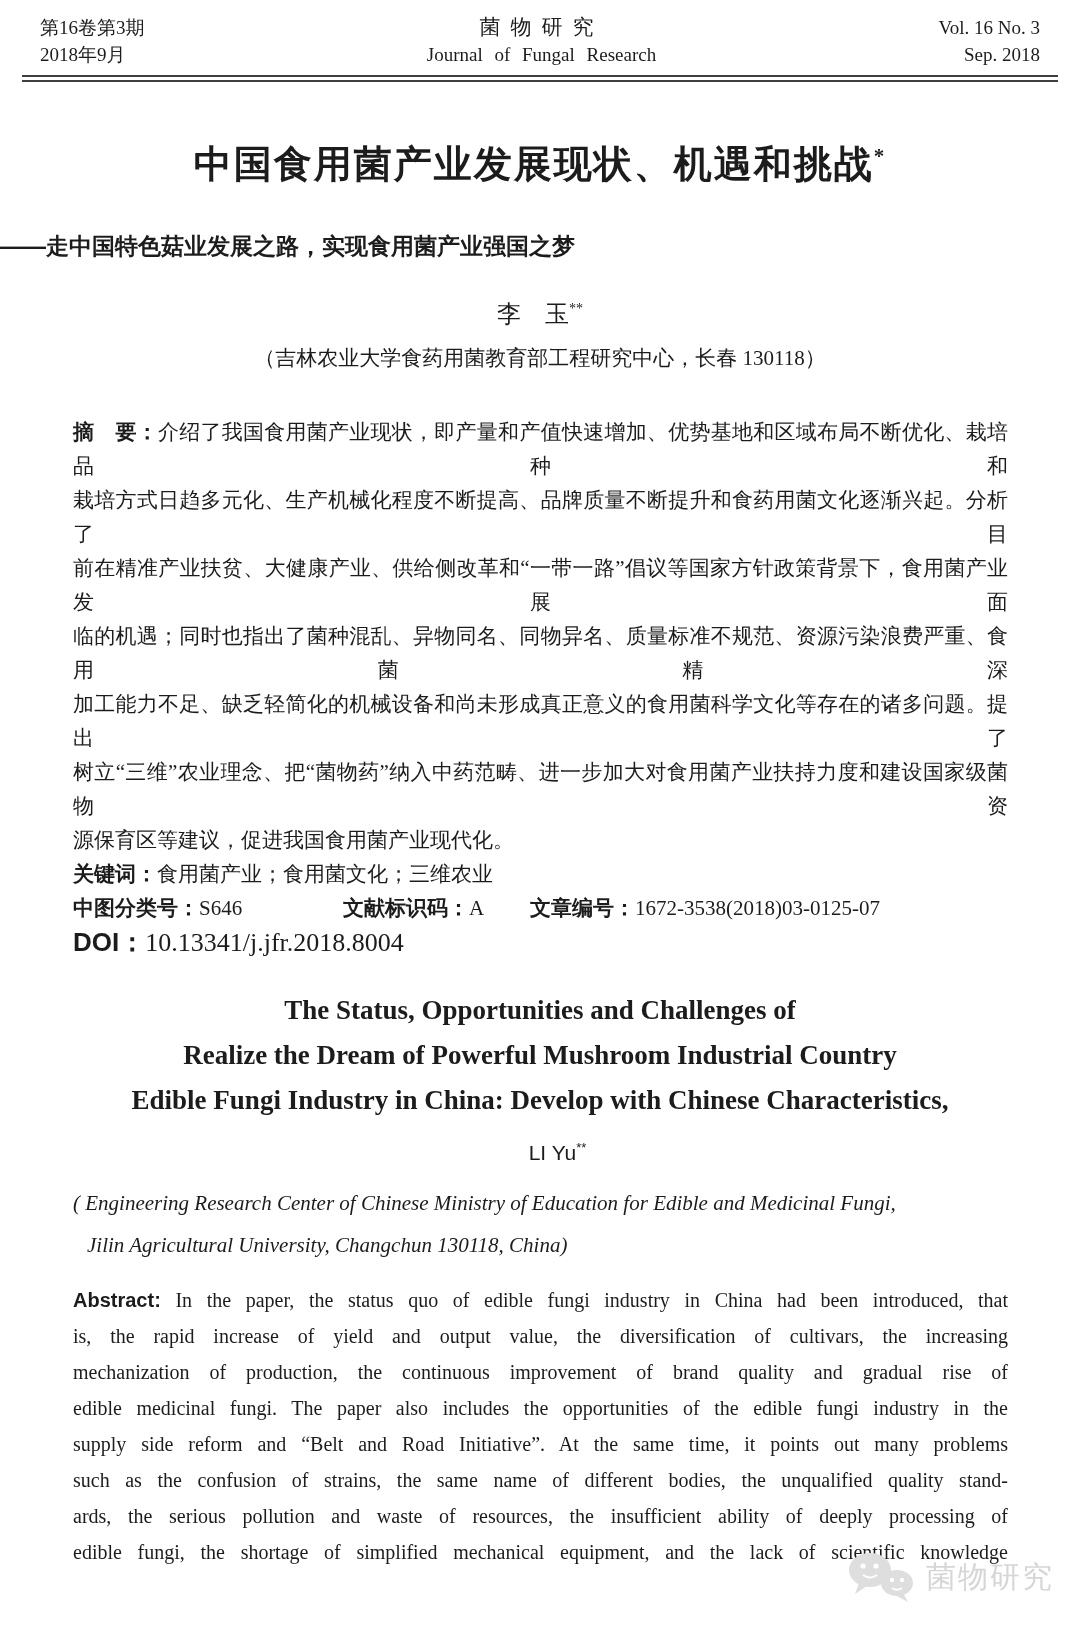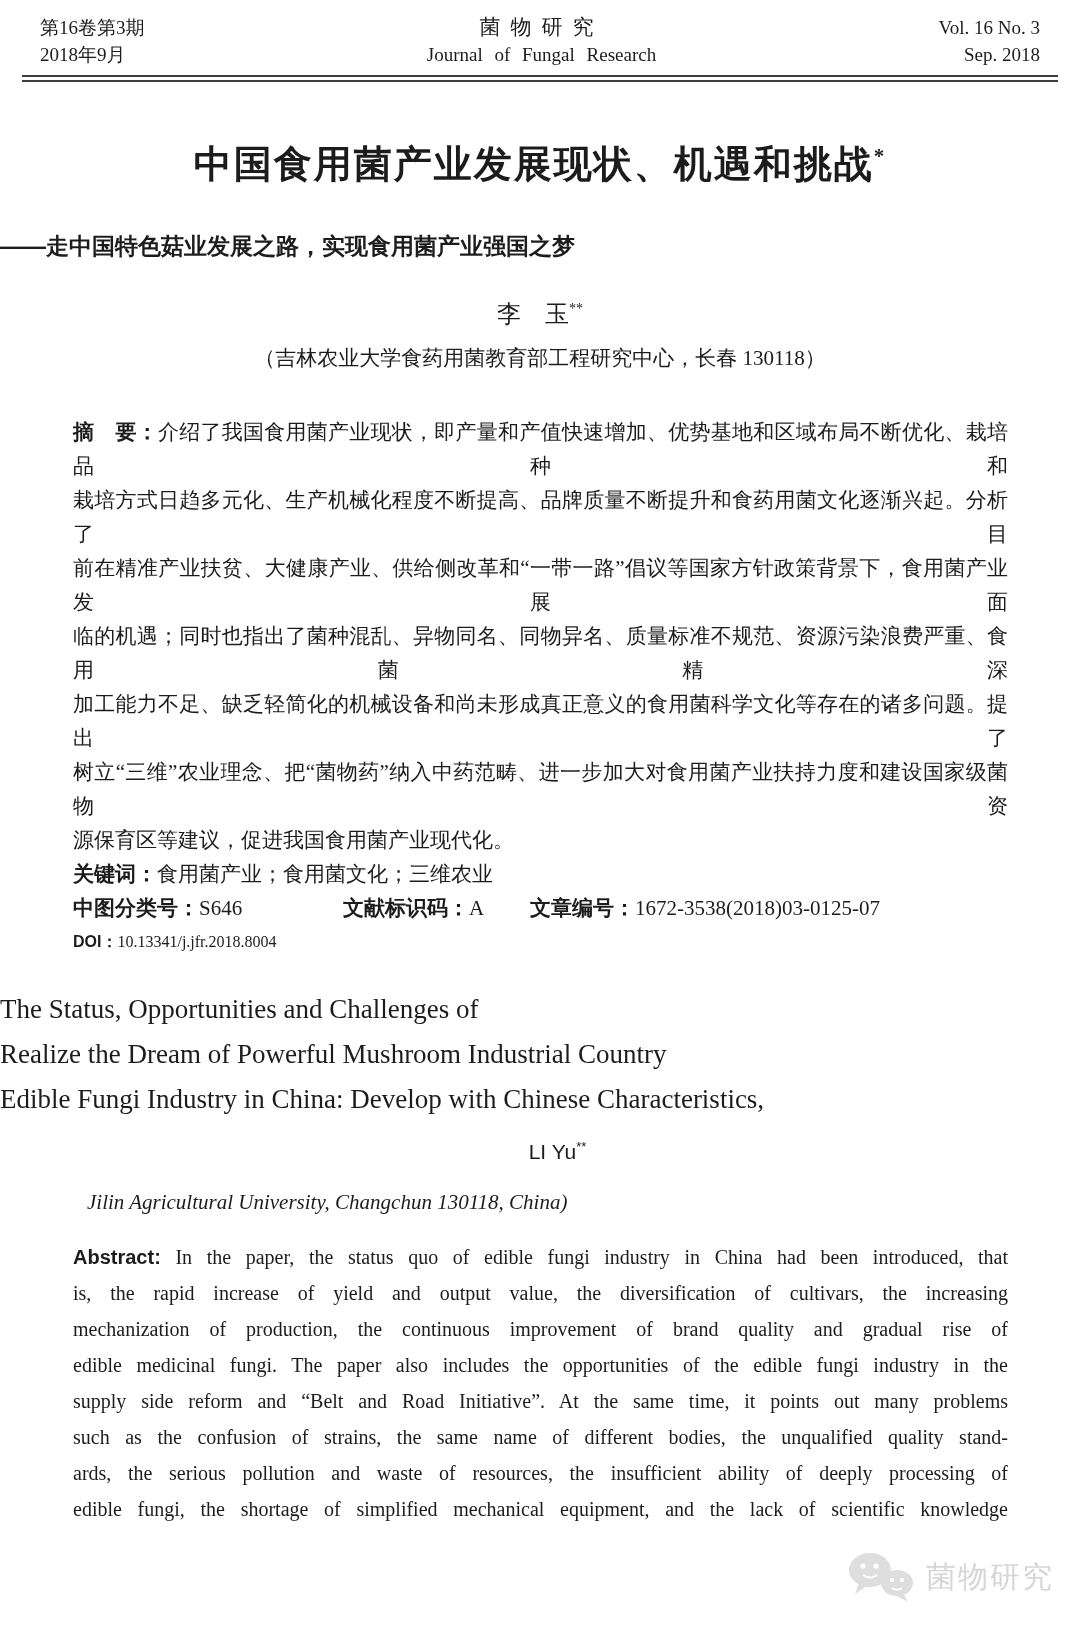--- a/index.html
+++ b/index.html
@@ -28,23 +28,23 @@
   .affil-cn{margin-top:14px;text-align:center;font-size:21px;line-height:30px;}
   
   .col{margin-left:73px;margin-right:72px;}
   .abs-cn{margin-top:42px;font-size:21px;line-height:34px;}
   .jline{text-align:justify;text-align-last:justify;}
   .jline.plain{text-align-last:left;}
   .lbl{font-family:"Liberation Sans","DejaVu Sans",sans-serif;font-weight:bold;}
   .meta-row{display:flex;font-size:21px;line-height:34px;}
   .meta-seg1{width:270px;}
   .meta-seg2{width:187px;}
-  .meta-line{font-size:16px;line-height:34px;}
+  .meta-line{font-size:26px;line-height:34px;}
   
-  .title-en{margin-top:28px;font-weight:normal;font-size:27px;line-height:45px;}
+  .title-en{margin-top:28px;text-align:center;font-weight:bold;font-size:27px;line-height:45px;}
   .author-en{margin-top:10px;text-align:center;font-size:21px;line-height:30px;
     font-family:"Liberation Sans","DejaVu Sans",sans-serif;padding-left:35px;}
   .author-en sup{font-size:13px;}
   .affil-en{margin-top:14px;font-style:italic;font-size:21px;line-height:42px;}
   .affil-en .l2{padding-left:14px;}
   
   .abs-en{margin-top:16px;font-size:20px;line-height:36px;word-spacing:2px;}
   
   .watermark{position:absolute;right:26px;top:1548px;display:flex;align-items:center;gap:9px;
     font-family:"Liberation Sans","DejaVu Sans",sans-serif;font-size:30px;letter-spacing:2px;
@@ -92,20 +92,21 @@
   <div class="meta-line"><span class="lbl">DOI：</span><span>10.13341/j.jfr.2018.8004</span></div>
 </div>
 
 <div class="title-en">
   <div>The Status, Opportunities and Challenges of</div>
   <div>Realize the Dream of Powerful Mushroom Industrial Country</div>
   <div>Edible Fungi Industry in China: Develop with Chinese Characteristics,</div>
 </div>
 <div class="author-en"><span>LI Yu</span><sup>**</sup></div>
 <div class="affil-en col">
+  <div>( Engineering Research Center of Chinese Ministry of Education for Edible and Medicinal Fungi,</div>
   <div class="l2">Jilin Agricultural University, Changchun 130118, China)</div>
 </div>
 
 <div class="abs-en col">
   <div class="jline"><span class="lbl">Abstract:</span> <span>In the paper, the status quo of edible fungi industry in China had been introduced, that</span></div>
   <div class="jline">is, the rapid increase of yield and output value, the diversification of cultivars, the increasing</div>
   <div class="jline">mechanization of production, the continuous improvement of brand quality and gradual rise of</div>
   <div class="jline">edible medicinal fungi. The paper also includes the opportunities of the edible fungi industry in the</div>
   <div class="jline">supply side reform and “Belt and Road Initiative”. At the same time, it points out many problems</div>
   <div class="jline">such as the confusion of strains, the same name of different bodies, the unqualified quality stand-</div>

